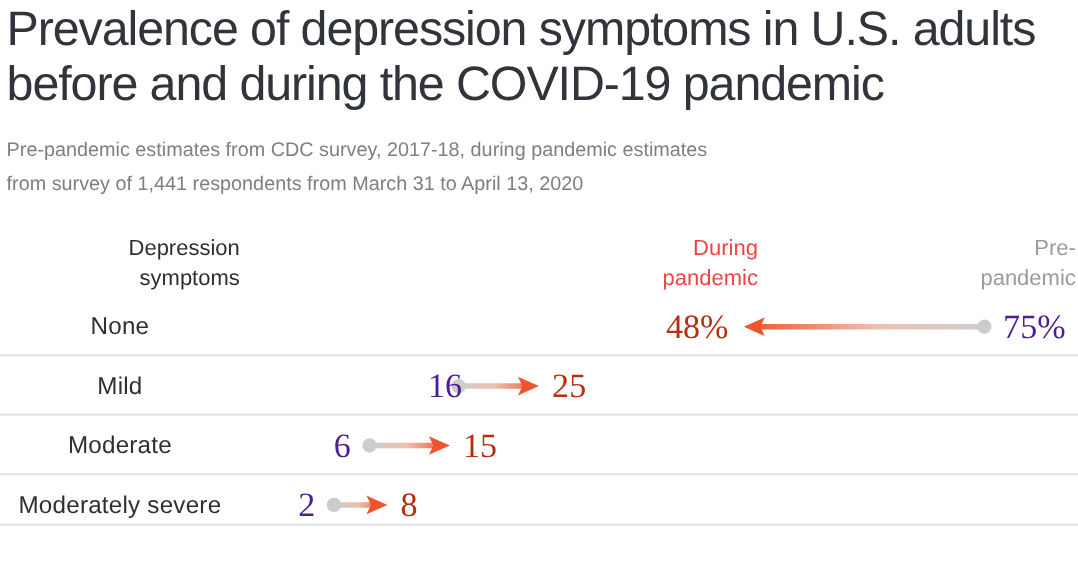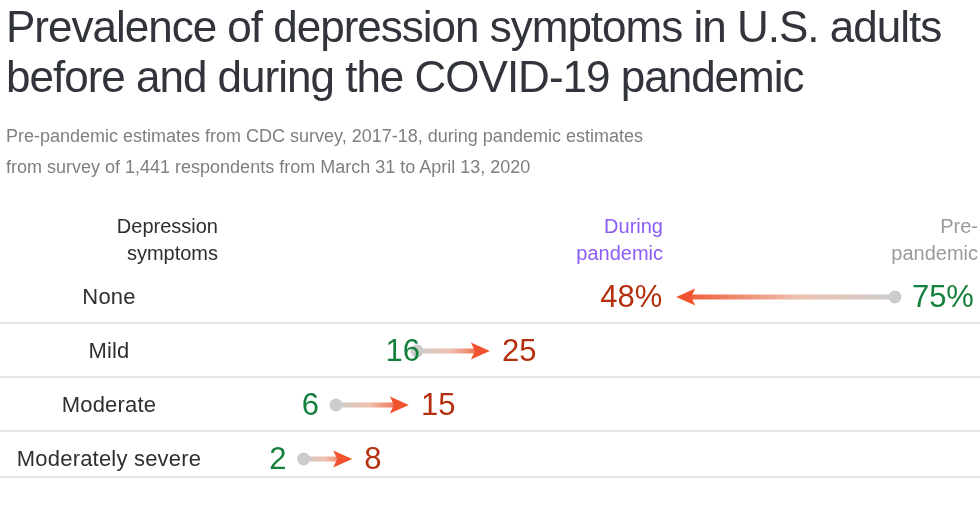--- a/index.html
+++ b/index.html
@@ -40,21 +40,21 @@
 
   .col-header {
     position: absolute;
     top: 213px;
     font-size: 20px;
     font-weight: 400;
     line-height: 27px;
     text-align: right;
   }
   .col-header.category { left: 0; width: 218px; color: #2b2d31; }
-  .col-header.during   { left: 450px; width: 213px; color: #8b5cf6; }
+  .col-header.during   { left: 476px; width: 213px; color: #ef4444; }
   .col-header.pre      { left: 778px; width: 200px; color: #9b9b9b; }
 
   #rows {
     position: absolute;
     top: 270px;
     left: 0;
     width: 980px;
   }
   .row {
     position: relative;
@@ -76,26 +76,26 @@
   }
   .row-arrow {
     position: absolute;
     left: 0;
     top: 0;
     overflow: visible;
   }
   .num {
     position: absolute;
     top: 0;
-    font-family: Liberation Sans, sans-serif;
+    font-family: Liberation Serif, serif;
     font-size: 31px;
     line-height: 54px;
     white-space: nowrap;
   }
-  .num.pre    { color: #15803d; }
+  .num.pre    { color: #4c1d95; }
   .num.during { color: #b5300f; }
 </style>
 </head>
 <body>
 
 <h1 class="chart-title pre-line">Prevalence of depression symptoms in U.S. adults
 before and during the COVID-19 pandemic</h1>
 
 <div class="chart-subtitle pre-line">Pre-pandemic estimates from CDC survey, 2017-18, during pandemic estimates
 from survey of 1,441 respondents from March 31 to April 13, 2020</div>

